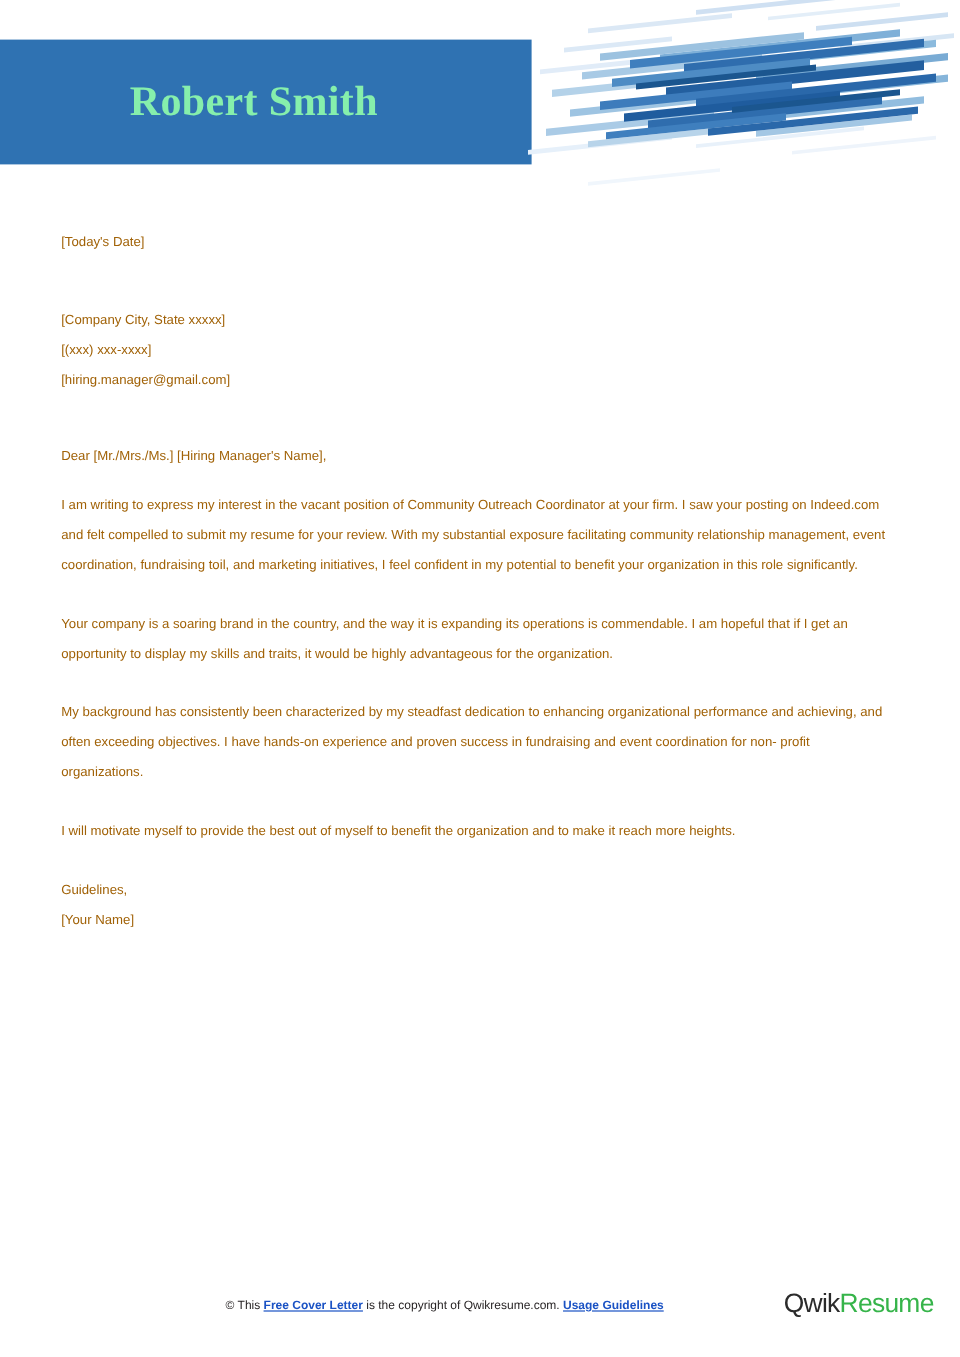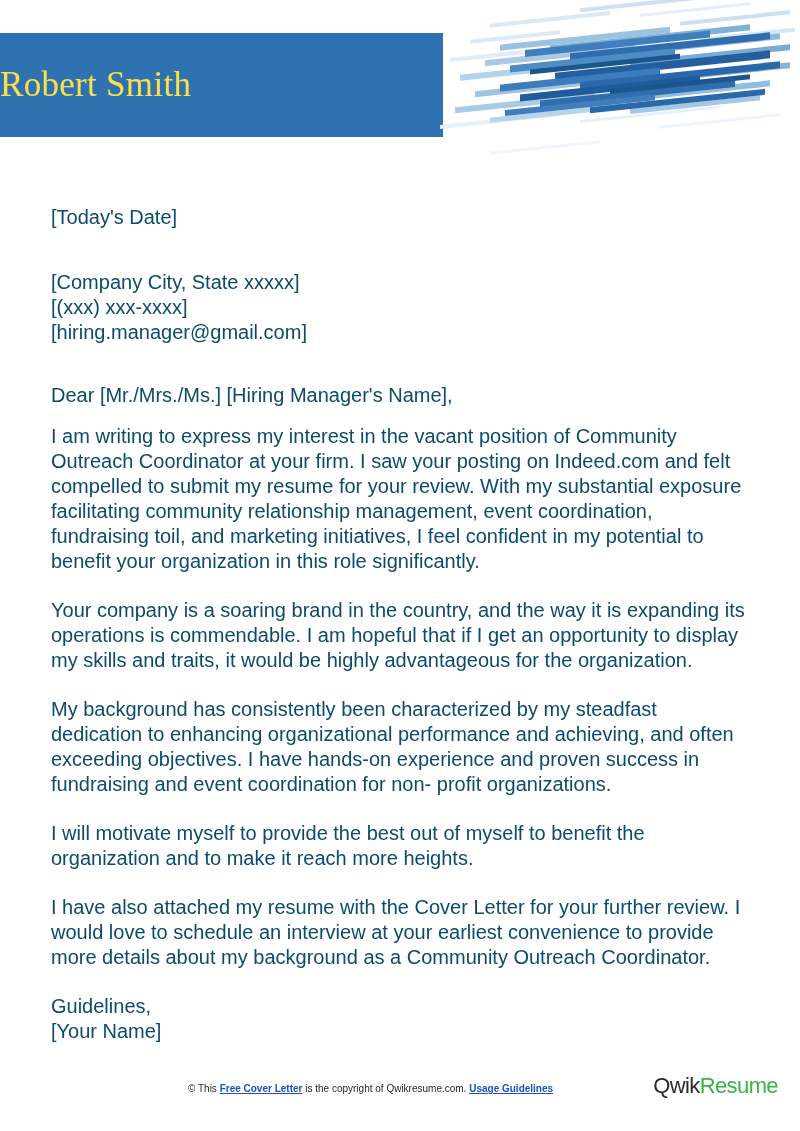--- a/index.html
+++ b/index.html
@@ -30,25 +30,25 @@
     height: 104px;
     background: #2f72b2;
     box-sizing: border-box;
     padding: 0 12px 0 0;
     display: flex;
     flex-direction: column;
     justify-content: center;
   }
   .banner-name {
     font-family: "Liberation Serif", serif;
-    font-weight: normal;
+    font-weight: bold;
     font-size: 35px;
     line-height: 1.05;
-    color: #fde047;
-    text-align: left;
+    color: #86efac;
+    text-align: center;
     padding-right: 8px;
     letter-spacing: 0.3px;
   }
   .banner-title {
     font-family: "Liberation Serif", serif;
     font-weight: bold;
     font-size: 26px;
     line-height: 1.12;
     color: #ffffff;
     text-align: center;
@@ -64,25 +64,25 @@
     width: 370px;
     height: 180px;
     overflow: hidden;
   }
   .streak-art svg { display: block; }
 
   
   .letter {
     position: absolute;
     left: 51px;
-    top: 205px;
+    top: 190px;
     width: 694px;
-    font-size: 20px;
+    font-size: 11px;
     line-height: 25px;
-    color: #0c4a6e;
+    color: #a16207;
   }
   .date-line { margin: 0 0 40px 0; }
   .recipient { margin: 0 0 38px 0; }
   .recipient div { white-space: nowrap; }
   .salutation { margin: 0 0 16px 0; }
   .para {
     margin: 16px 0 24px 0;
     text-align: left;
   }
   .closing { margin: 0; }
@@ -186,21 +186,20 @@
     <div>[(xxx) xxx-xxxx]</div>
     <div>[hiring.manager@gmail.com]</div>
   </div>
 
   <div class="salutation">Dear [Mr./Mrs./Ms.] [Hiring Manager's Name],</div>
 
   <p class="para">I am writing to express my interest in the vacant position of Community Outreach Coordinator at your firm. I saw your posting on Indeed.com and felt compelled to submit my resume for your review. With my substantial exposure facilitating community relationship management, event coordination, fundraising toil, and marketing initiatives, I feel confident in my potential to benefit your organization in this role significantly.</p>
   <p class="para">Your company is a soaring brand in the country, and the way it is expanding its operations is commendable. I am hopeful that if I get an opportunity to display my skills and traits, it would be highly advantageous for the organization.</p>
   <p class="para">My background has consistently been characterized by my steadfast dedication to enhancing organizational performance and achieving, and often exceeding objectives. I have hands-on experience and proven success in fundraising and event coordination for non- profit organizations.</p>
   <p class="para">I will motivate myself to provide the best out of myself to benefit the organization and to make it reach more heights.</p>
-  <p class="para">I have also attached my resume with the Cover Letter for your further review. I would love to schedule an interview at your earliest convenience to provide more details about my background as a Community Outreach Coordinator.</p>
 
   <div class="closing">
     <div>Guidelines,</div>
     <div>[Your Name]</div>
   </div>
 </div>
 
 <div class="footer">
   <div class="copyright"><span>© This </span><a href="#" class="lnk">Free Cover Letter</a><span> is the copyright of Qwikresume.com. </span><a href="#" class="lnk">Usage Guidelines</a></div>
 

